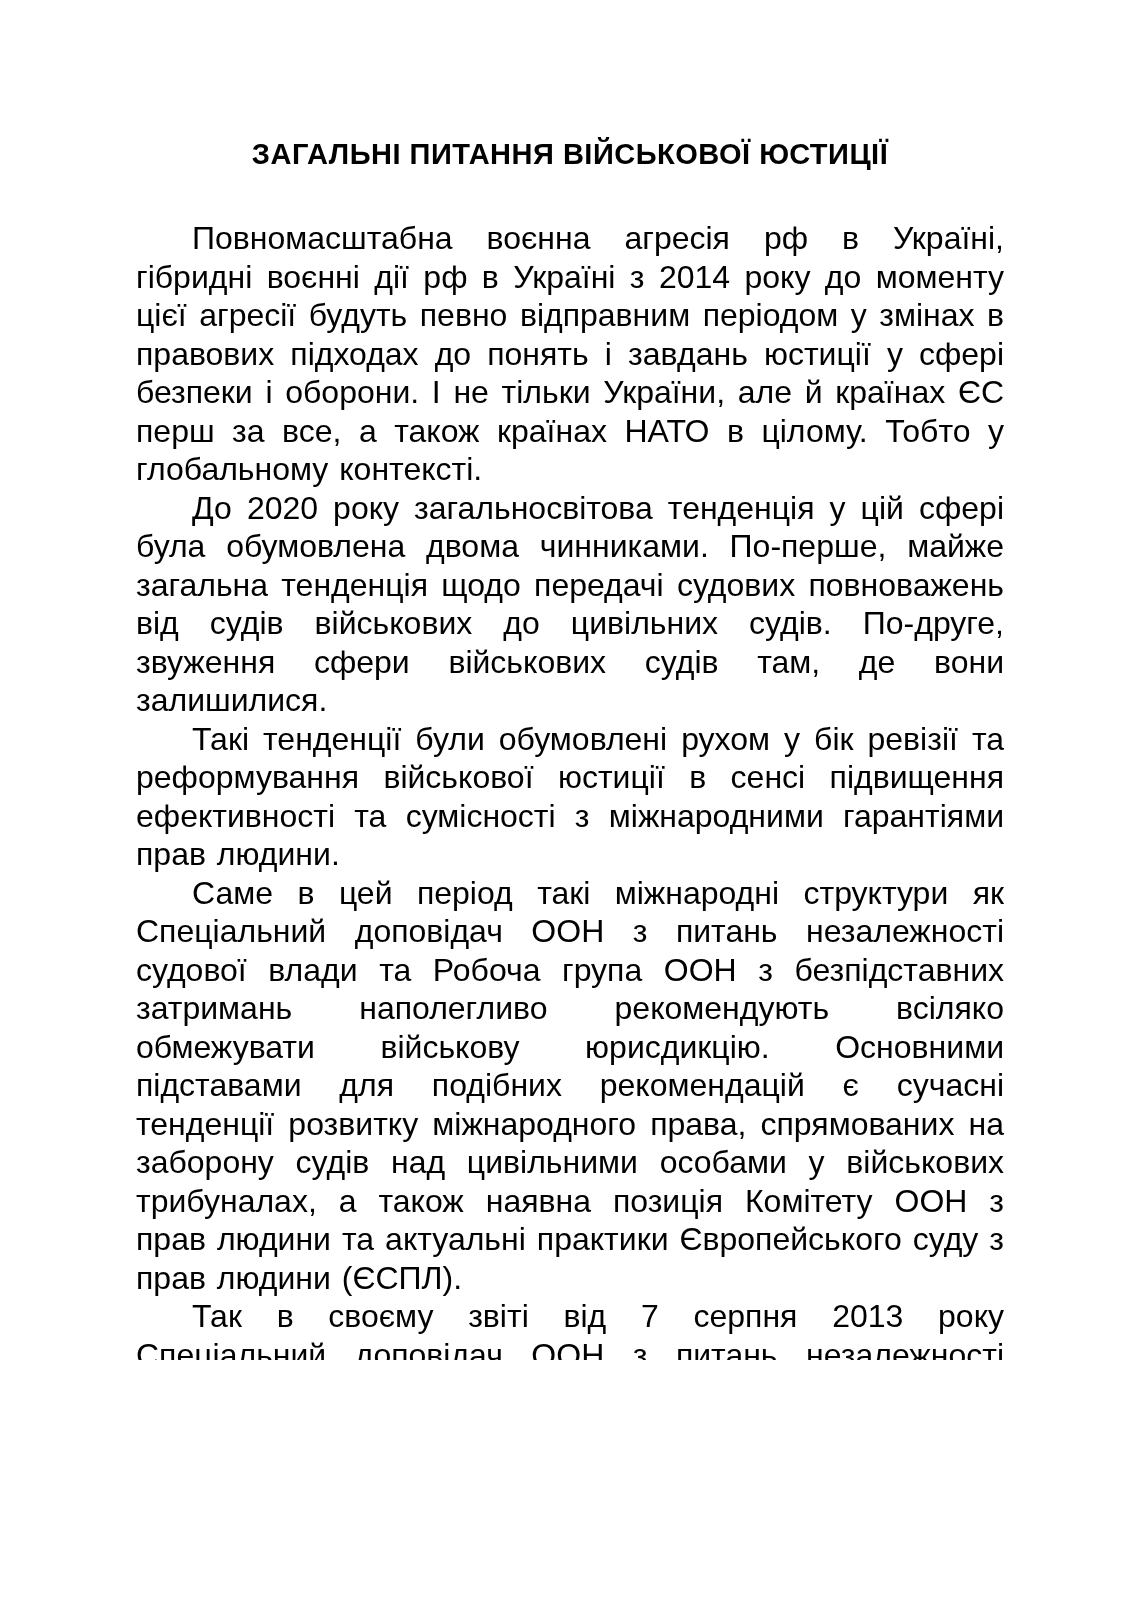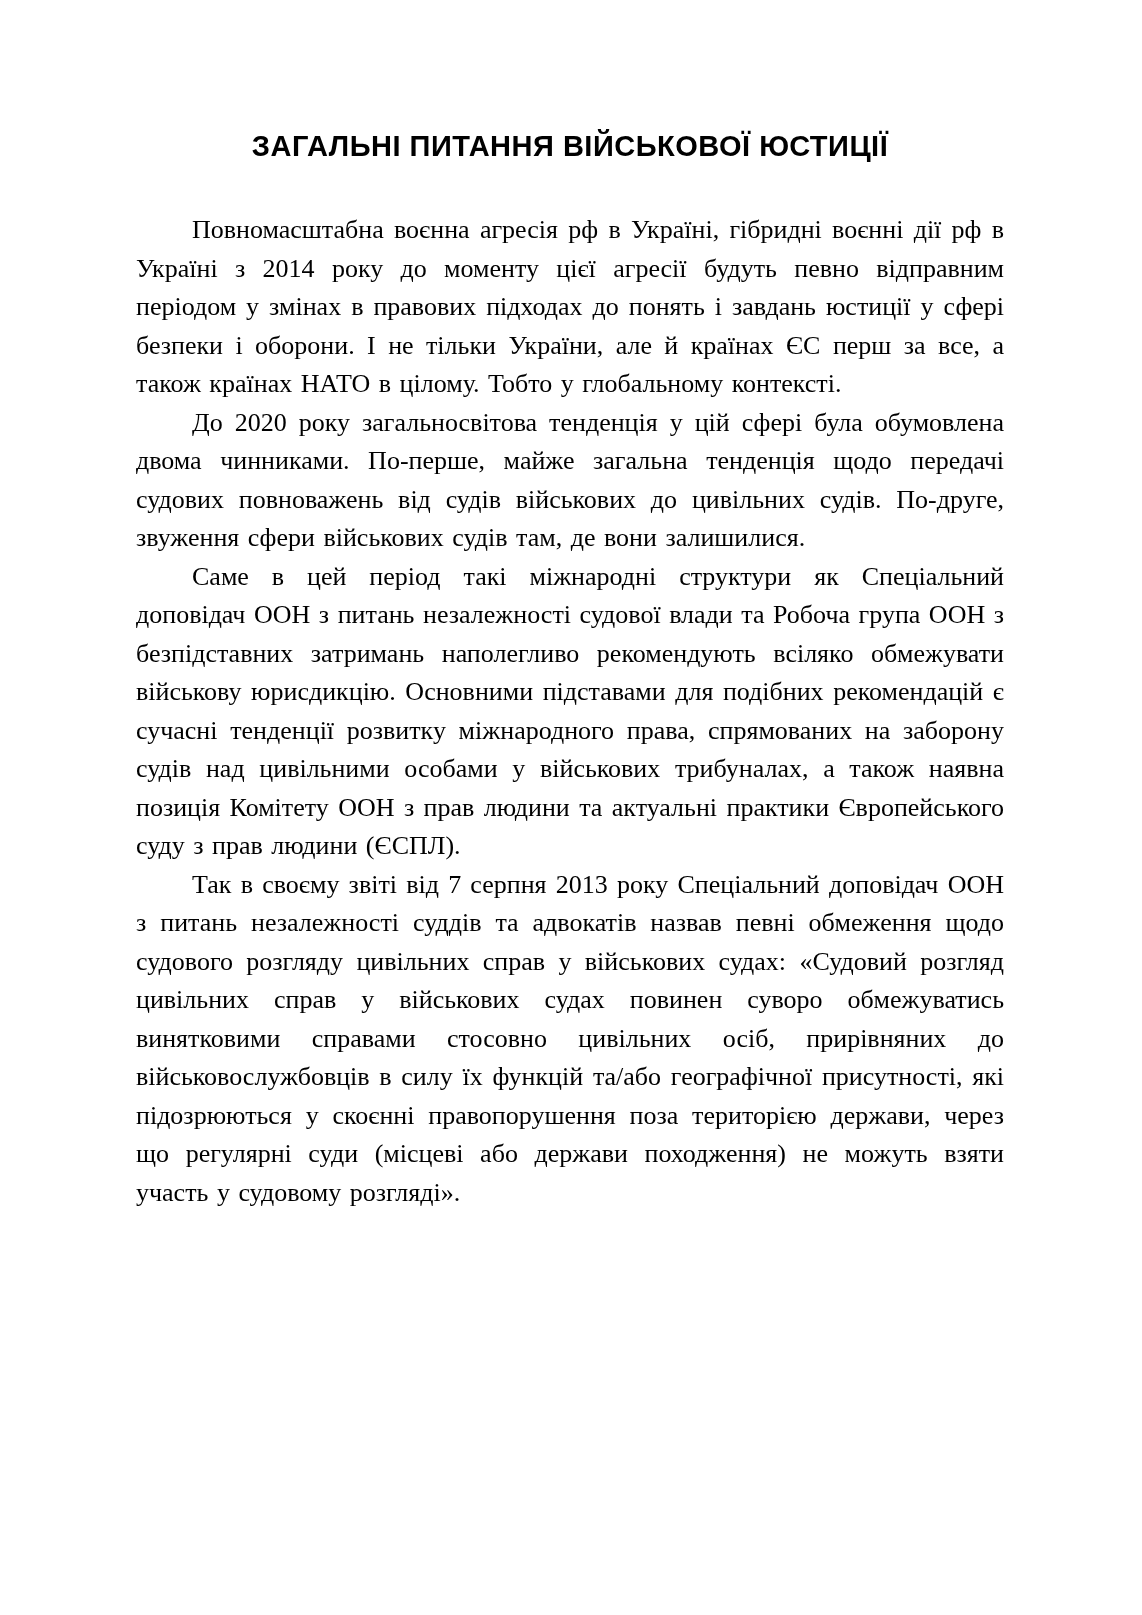--- a/index.html
+++ b/index.html
@@ -5,37 +5,37 @@
 <style>
   html, body {
     margin: 0;
     padding: 0;
     background: #ffffff;
   }
   .page {
     position: relative;
     width: 1142px;
     height: 1344px;
-    margin: 0 auto;
+    margin: 8px auto;
     background: #ffffff;
     box-sizing: border-box;
     padding: 130px 138px 0 136px;
     color: #000000;
   }
   .page-title {
     font-family: "Liberation Sans", "DejaVu Sans", sans-serif;
     font-weight: bold;
     font-size: 29px;
     letter-spacing: 0.5px;
     text-align: center;
     margin: 0 0 48px 0;
   }
   .body-text p {
-    font-family: Liberation Serif, serif;
-    font-size: 26px;
+    font-family: Liberation Sans, sans-serif;
+    font-size: 32px;
     line-height: 38.5px;
     text-align: justify;
     text-indent: 56px;
     margin: 0;
     word-spacing: 2px;
   }
   .page-number {
     position: absolute;
     left: 0;
     right: 0;
@@ -47,18 +47,19 @@
 </style>
 </head>
 <body>
 
 <div class="page">
   <h1 class="page-title">ЗАГАЛЬНІ ПИТАННЯ ВІЙСЬКОВОЇ ЮСТИЦІЇ</h1>
 
   <div class="body-text">
     <p>Повномасштабна воєнна агресія рф в Україні, гібридні воєнні дії рф в Україні з 2014 року до моменту цієї агресії будуть певно відправним періодом у змінах в правових підходах до понять і завдань юстиції у сфері безпеки і оборони. І не тільки України, але й країнах ЄС перш за все, а також країнах НАТО в цілому. Тобто у глобальному контексті.</p>
     <p>До 2020 року загальносвітова тенденція у цій сфері була обумовлена двома чинниками. По-перше, майже загальна тенденція щодо передачі судових повноважень від судів військових до цивільних судів. По-друге, звуження сфери військових судів там, де вони залишилися.</p>
+    <p>Такі тенденції були обумовлені рухом у бік ревізії та реформування військової юстиції в сенсі підвищення ефективності та сумісності з міжнародними гарантіями прав людини.</p>
     <p>Саме в цей період такі міжнародні структури як Спеціальний доповідач ООН з питань незалежності судової влади та Робоча група ООН з безпідставних затримань наполегливо рекомендують всіляко обмежувати військову юрисдикцію. Основними підставами для подібних рекомендацій є сучасні тенденції розвитку міжнародного права, спрямованих на заборону судів над цивільними особами у військових трибуналах, а також наявна позиція Комітету ООН з прав людини та актуальні практики Європейського суду з прав людини (ЄСПЛ).</p>
     <p>Так в своєму звіті від 7 серпня 2013 року Спеціальний доповідач ООН з питань незалежності суддів та адвокатів назвав певні обмеження щодо судового розгляду цивільних справ у військових судах: «Судовий розгляд цивільних справ у військових судах повинен суворо обмежуватись винятковими справами стосовно цивільних осіб, прирівняних до військовослужбовців в силу їх функцій та/або географічної присутності, які підозрюються у скоєнні правопорушення поза територією держави, через що регулярні суди (місцеві або держави походження) не можуть взяти участь у судовому розгляді».</p>
   </div>
 
   <div class="page-number">5</div>
 </div>
 
 </body></html>

